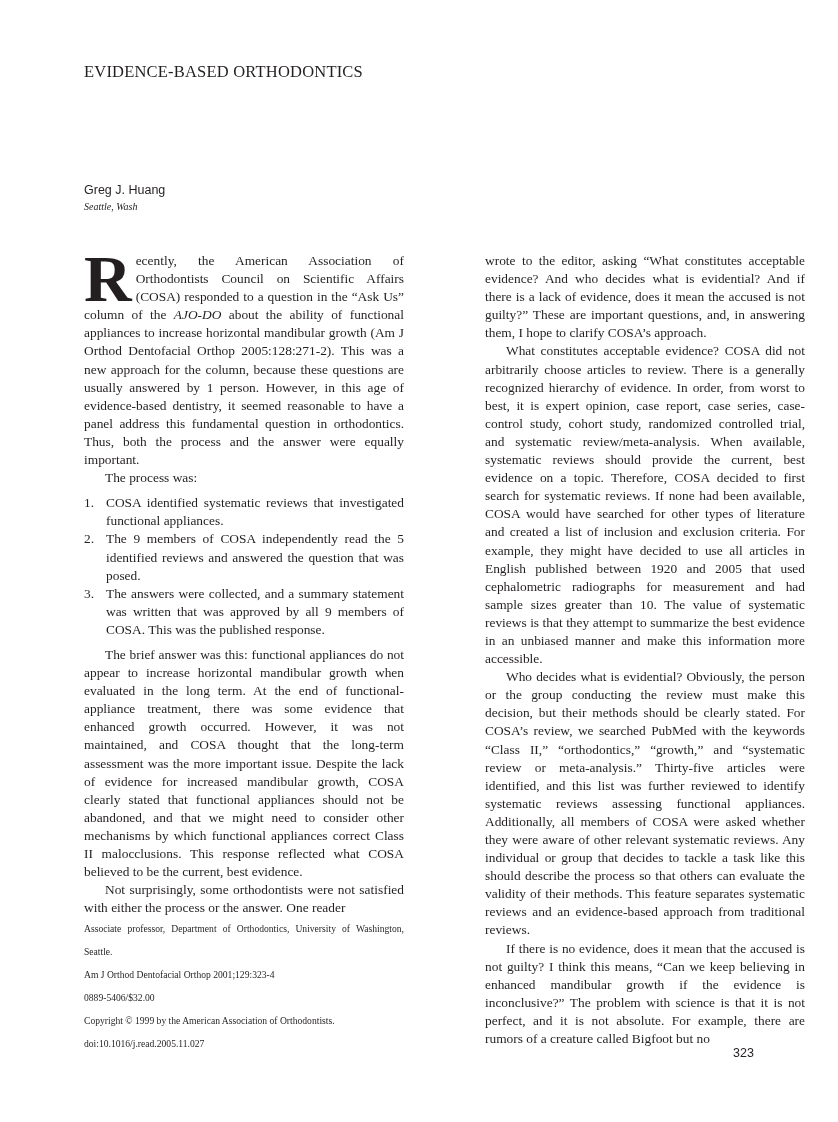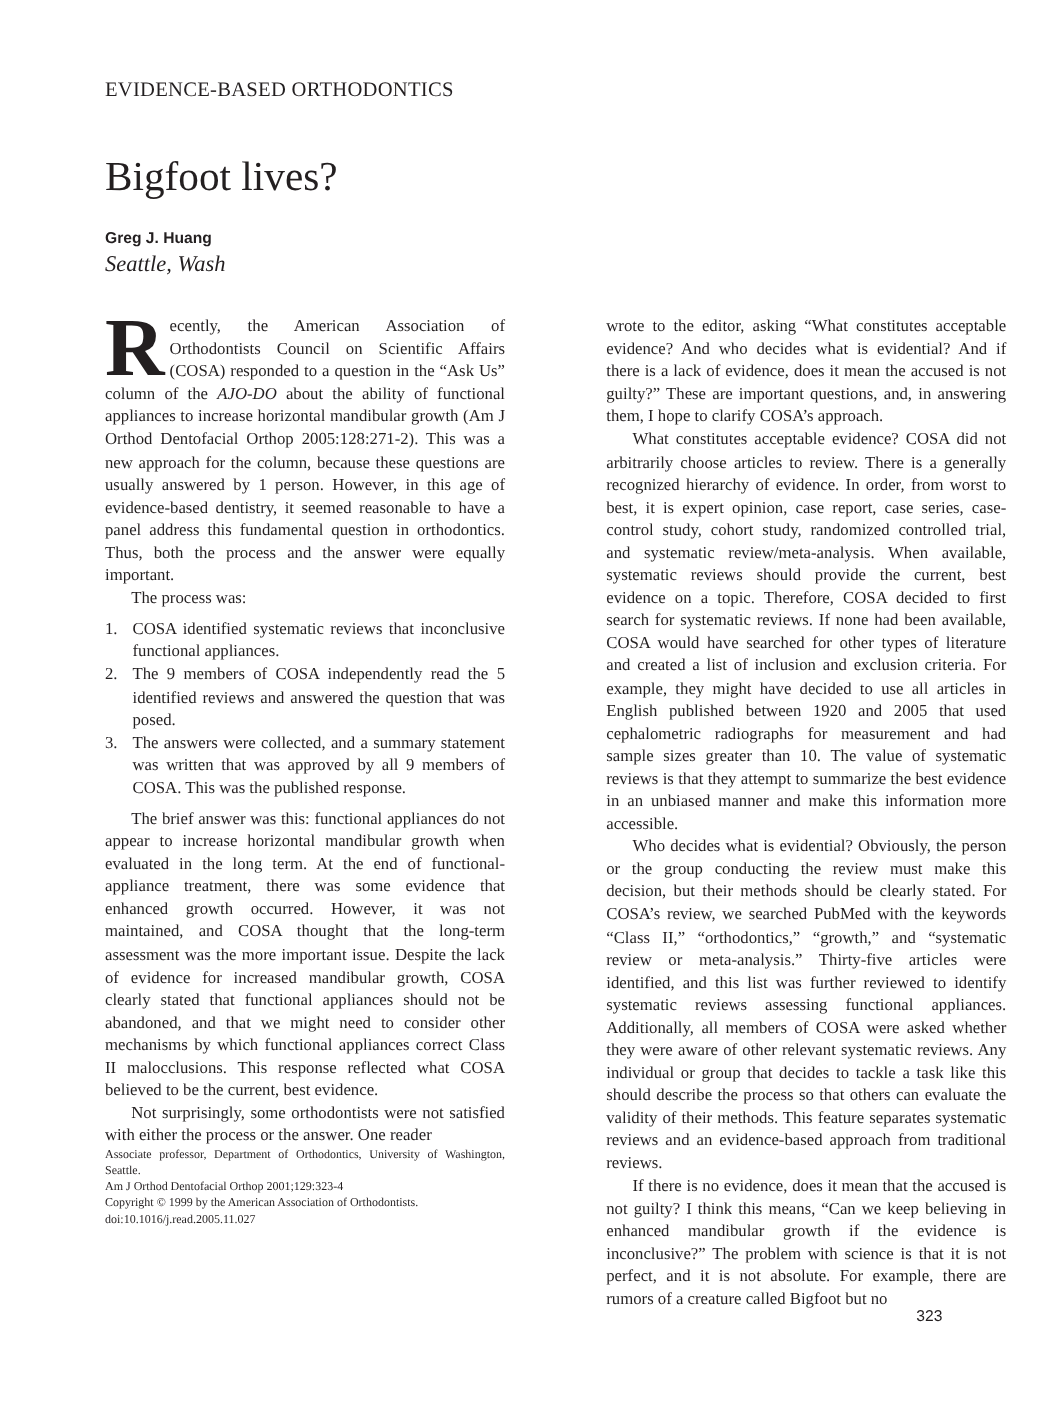--- a/index.html
+++ b/index.html
@@ -8,81 +8,81 @@
   .section-head {
     position: absolute; left: 84px; top: 62px;
     font-family: "Liberation Serif", serif; font-size: 16.5px; letter-spacing: 0.2px;
   }
   .title {
     position: absolute; left: 84px; top: 122px;
     font-family: "Liberation Serif", serif; font-size: 33px; line-height: 40px;
   }
   .author {
     position: absolute; left: 84px; top: 183px;
-    font-family: "Liberation Sans", sans-serif; font-weight: bold; font-size: 12.5px;
+    font-family: "Liberation Sans", sans-serif; font-weight: normal; font-size: 12.5px;
   }
   .affil {
     position: absolute; left: 84px; top: 201px;
-    font-family: "Liberation Serif", serif; font-style: italic; font-size: 18px;
+    font-family: "Liberation Serif", serif; font-style: italic; font-size: 10px;
   }
   .col {
     position: absolute; top: 252px; width: 320px;
     font-family: "Liberation Serif", serif; font-size: 13.4px; line-height: 18.1px;
     text-align: justify;
   }
   .col.left { left: 84px; }
   .col.right { left: 437px; margin-left: 48px; }
   .col p { margin: 0; }
   .col p.indent { text-indent: 21px; }
   .col p.gap { margin-top: 7px; }
   .dropcap {
     float: left; font-family: "Liberation Serif", serif; font-weight: bold;
     font-size: 66px; line-height: 50px; height: 52px; margin: 2px 4px 0 0; padding: 0;
   }
   .col ol { margin: 7px 0 0 0; padding: 0; list-style: none; }
   .col ol li { position: relative; padding-left: 22px; }
   .col ol li .num { position: absolute; left: 0; top: 0; }
   .footnotes {
     position: absolute; left: 84px; top: 917px; width: 320px;
-    font-family: "Liberation Serif", serif; font-size: 9.6px; line-height: 13px;
+    font-family: "Liberation Serif", serif; font-size: 9.6px; line-height: 23px;
     text-align: justify;
   }
   .footnotes p { margin: 0; }
   .page-number {
     position: absolute; left: 733px; top: 1046px;
     font-family: "Liberation Sans", sans-serif; font-weight: normal; font-size: 12.5px;
   }
   em { font-style: italic; }
 </style>
 </head>
 <body>
 
 <div class="page">
   <div class="section-head">EVIDENCE-BASED ORTHODONTICS</div>
-  <h1 class="title" style="margin:0;font-weight:normal;">Bigfoot lives?</h1>
   <div class="author">Greg J. Huang</div>
   <div class="affil">Seattle, Wash</div>
 
   <div class="col left">
     <p>
       <span class="dropcap">R</span><span>ecently, the American Association of Orthodontists Council on Scientific Affairs (COSA) responded to a question in the “Ask Us” column of the </span><em>AJO-DO</em><span> about the ability of functional appliances to increase horizontal mandibular growth (Am J Orthod Dentofacial Orthop 2005:128:271-2). This was a new approach for the column, because these questions are usually answered by 1 person. However, in this age of evidence-based dentistry, it seemed reasonable to have a panel address this fundamental question in orthodontics. Thus, both the process and the answer were equally important.</span>
     </p>
     <p class="indent">The process was:</p>
     <ol>
-      <li><span class="num">1.</span><span>COSA identified systematic reviews that inconclusive functional appliances.</span></li>
+      <li><span class="num">1.</span><span>COSA identified systematic reviews that investigated functional appliances.</span></li>
       <li><span class="num">2.</span><span>The 9 members of COSA independently read the 5 identified reviews and answered the question that was posed.</span></li>
       <li><span class="num">3.</span><span>The answers were collected, and a summary statement was written that was approved by all 9 members of COSA. This was the published response.</span></li>
     </ol>
     <p class="indent gap">The brief answer was this: functional appliances do not appear to increase horizontal mandibular growth when evaluated in the long term. At the end of functional-appliance treatment, there was some evidence that enhanced growth occurred. However, it was not maintained, and COSA thought that the long-term assessment was the more important issue. Despite the lack of evidence for increased mandibular growth, COSA clearly stated that functional appliances should not be abandoned, and that we might need to consider other mechanisms by which functional appliances correct Class II malocclusions. This response reflected what COSA believed to be the current, best evidence.</p>
     <p class="indent">Not surprisingly, some orthodontists were not satisfied with either the process or the answer. One reader</p>
   </div>
 
   <div class="footnotes">
     <p>Associate professor, Department of Orthodontics, University of Washington, Seattle.</p>
     <p>Am J Orthod Dentofacial Orthop 2001;129:323-4</p>
+    <p>0889-5406/$32.00</p>
     <p>Copyright © 1999 by the American Association of Orthodontists.</p>
     <p>doi:10.1016/j.read.2005.11.027</p>
   </div>
 
   <div class="col right">
     <p>wrote to the editor, asking “What constitutes acceptable evidence? And who decides what is evidential? And if there is a lack of evidence, does it mean the accused is not guilty?” These are important questions, and, in answering them, I hope to clarify COSA’s approach.</p>
     <p class="indent">What constitutes acceptable evidence? COSA did not arbitrarily choose articles to review. There is a generally recognized hierarchy of evidence. In order, from worst to best, it is expert opinion, case report, case series, case-control study, cohort study, randomized controlled trial, and systematic review/meta-analysis. When available, systematic reviews should provide the current, best evidence on a topic. Therefore, COSA decided to first search for systematic reviews. If none had been available, COSA would have searched for other types of literature and created a list of inclusion and exclusion criteria. For example, they might have decided to use all articles in English published between 1920 and 2005 that used cephalometric radiographs for measurement and had sample sizes greater than 10. The value of systematic reviews is that they attempt to summarize the best evidence in an unbiased manner and make this information more accessible.</p>
     <p class="indent">Who decides what is evidential? Obviously, the person or the group conducting the review must make this decision, but their methods should be clearly stated. For COSA’s review, we searched PubMed with the keywords “Class II,” “orthodontics,” “growth,” and “systematic review or meta-analysis.” Thirty-five articles were identified, and this list was further reviewed to identify systematic reviews assessing functional appliances. Additionally, all members of COSA were asked whether they were aware of other relevant systematic reviews. Any individual or group that decides to tackle a task like this should describe the process so that others can evaluate the validity of their methods. This feature separates systematic reviews and an evidence-based approach from traditional reviews.</p>
     <p class="indent">If there is no evidence, does it mean that the accused is not guilty? I think this means, “Can we keep believing in enhanced mandibular growth if the evidence is inconclusive?” The problem with science is that it is not perfect, and it is not absolute. For example, there are rumors of a creature called Bigfoot but no</p>
   </div>

